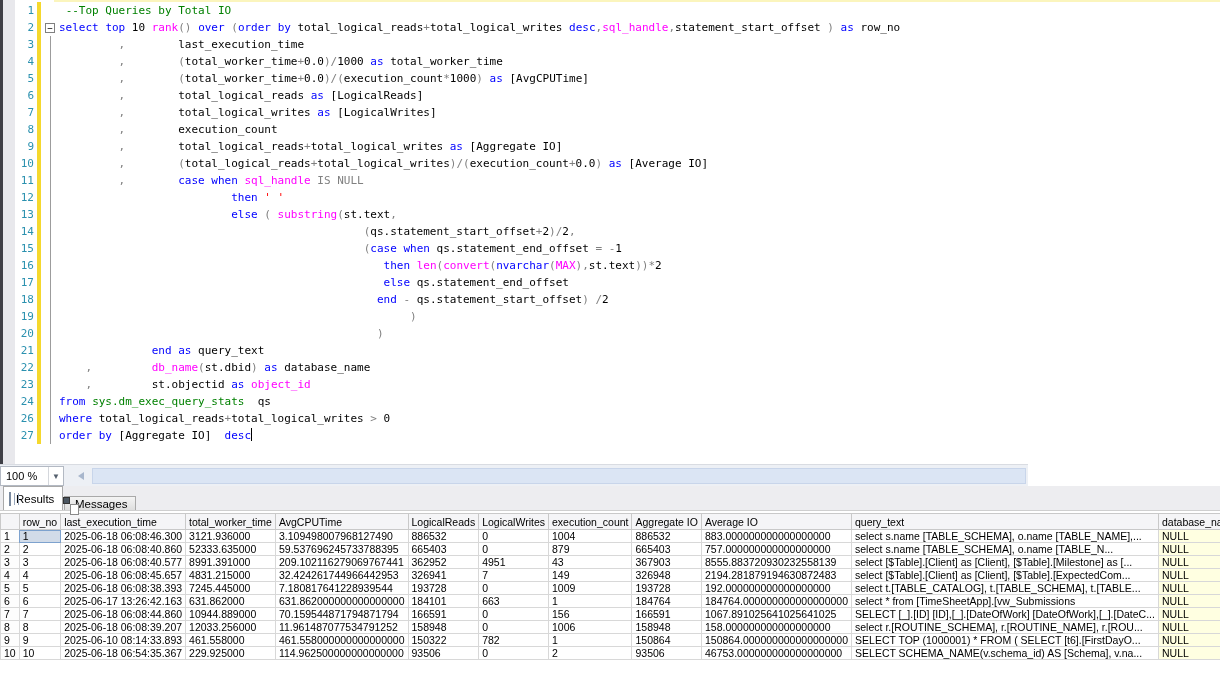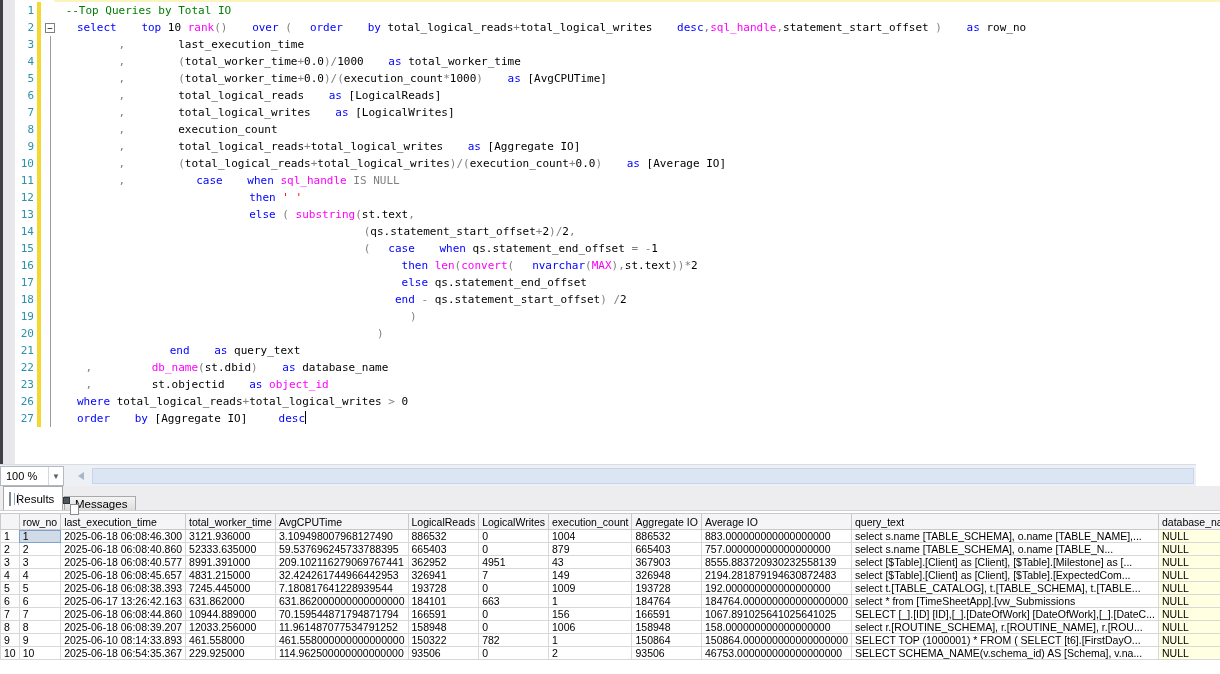--- a/index.html
+++ b/index.html
@@ -16,27 +16,27 @@
             font-family:"DejaVu Sans Mono", monospace; font-size:11px; }
   .ln { width:22px; text-align:right; padding-right:3px; color:#2b91af; flex:0 0 auto;
         font-size:11px; }
   .chbar { width:4px; background:#f5d82d; flex:0 0 auto; }
   .fold { width:18px; flex:0 0 auto; position:relative; }
   .fold .vline { position:absolute; left:9px; top:0; width:1px; height:17px; background:#9c9c9c; }
   .foldbox { position:absolute; left:4px; top:4px; width:10px; height:10px; border:1px solid #808080;
              background:#fff; font-size:9px; line-height:8px; text-align:center; color:#000;
              cursor:pointer; }
   .code { flex:1; }
-  .tk-k { color:#0000ff;margin-left:18px; } .tk-c { color:#008000; } .tk-g { color:#008000; }
+  .tk-k { color:#0000ff; } .tk-c { color:#008000; } .tk-g { color:#008000; }
   .tk-f { color:#ff00ff; } .tk-s { color:#ff0000; } .tk-o { color:#808080; }
   .tk-i { color:#000; }
   .caret { display:inline-block; width:1px; height:13px; background:#000; vertical-align:-2px; }
 
   
-  .scrollrow { position:relative; width:1196px; height:22px; background:#edf0f5;
+  .scrollrow { position:relative; width:1028px; height:22px; background:#edf0f5;
                border-top:1px solid #d9dce2; }
   .zoombox { position:absolute; left:0; top:1px; width:64px; height:20px; background:#fff;
              border:1px solid #b3b9c3; font-size:11px; color:#000; display:flex; align-items:center;
              cursor:pointer; }
   .zoombox .zl { flex:1; padding-left:5px; }
   .zoombox .za { width:15px; height:100%; border-left:1px solid #d4d7dc; display:flex;
                  align-items:center; justify-content:center; color:#55606e; font-size:8px; }
   .scroll-arrow { position:absolute; left:78px; top:7px; width:0; height:0;
                   border-top:4px solid transparent; border-bottom:4px solid transparent;
                   border-right:6px solid #a8b6cc; cursor:pointer; }
@@ -98,20 +98,21 @@
       <div class="ed-row"><div class="ln">14</div><div class="chbar"></div><div class="fold"><div class="vline"></div></div><div class="code"><span class="tk-i">                                              </span><span class="tk-o">(</span><span class="tk-i">qs.statement_start_offset</span><span class="tk-o">+</span><span class="tk-i">2</span><span class="tk-o">)/</span><span class="tk-i">2</span><span class="tk-o">,</span></div></div>
       <div class="ed-row"><div class="ln">15</div><div class="chbar"></div><div class="fold"><div class="vline"></div></div><div class="code"><span class="tk-i">                                              </span><span class="tk-o">(</span><span class="tk-k">case</span><span class="tk-i"> </span><span class="tk-k">when</span><span class="tk-i"> qs.statement_end_offset </span><span class="tk-o">=</span><span class="tk-i"> </span><span class="tk-o">-</span><span class="tk-i">1</span></div></div>
       <div class="ed-row"><div class="ln">16</div><div class="chbar"></div><div class="fold"><div class="vline"></div></div><div class="code"><span class="tk-i">                                                 </span><span class="tk-k">then</span><span class="tk-i"> </span><span class="tk-f">len</span><span class="tk-o">(</span><span class="tk-f">convert</span><span class="tk-o">(</span><span class="tk-k">nvarchar</span><span class="tk-o">(</span><span class="tk-f">MAX</span><span class="tk-o">),</span><span class="tk-i">st.text</span><span class="tk-o">))*</span><span class="tk-i">2</span></div></div>
       <div class="ed-row"><div class="ln">17</div><div class="chbar"></div><div class="fold"><div class="vline"></div></div><div class="code"><span class="tk-i">                                                 </span><span class="tk-k">else</span><span class="tk-i"> qs.statement_end_offset</span></div></div>
       <div class="ed-row"><div class="ln">18</div><div class="chbar"></div><div class="fold"><div class="vline"></div></div><div class="code"><span class="tk-i">                                                </span><span class="tk-k">end</span><span class="tk-i"> </span><span class="tk-o">-</span><span class="tk-i"> qs.statement_start_offset</span><span class="tk-o">)</span><span class="tk-i"> </span><span class="tk-o">/</span><span class="tk-i">2</span></div></div>
       <div class="ed-row"><div class="ln">19</div><div class="chbar"></div><div class="fold"><div class="vline"></div></div><div class="code"><span class="tk-i">                                                     </span><span class="tk-o">)</span></div></div>
       <div class="ed-row"><div class="ln">20</div><div class="chbar"></div><div class="fold"><div class="vline"></div></div><div class="code"><span class="tk-i">                                                </span><span class="tk-o">)</span></div></div>
       <div class="ed-row"><div class="ln">21</div><div class="chbar"></div><div class="fold"><div class="vline"></div></div><div class="code"><span class="tk-i">              </span><span class="tk-k">end</span><span class="tk-i"> </span><span class="tk-k">as</span><span class="tk-i"> query_text</span></div></div>
       <div class="ed-row"><div class="ln">22</div><div class="chbar"></div><div class="fold"><div class="vline"></div></div><div class="code"><span class="tk-i">    </span><span class="tk-o">,</span><span class="tk-i">         </span><span class="tk-f">db_name</span><span class="tk-o">(</span><span class="tk-i">st.dbid</span><span class="tk-o">)</span><span class="tk-i"> </span><span class="tk-k">as</span><span class="tk-i"> database_name</span></div></div>
       <div class="ed-row"><div class="ln">23</div><div class="chbar"></div><div class="fold"><div class="vline"></div></div><div class="code"><span class="tk-i">    </span><span class="tk-o">,</span><span class="tk-i">         st.objectid </span><span class="tk-k">as</span><span class="tk-i"> </span><span class="tk-f">object_id</span></div></div>
+      <div class="ed-row"><div class="ln">24</div><div class="chbar"></div><div class="fold"><div class="vline"></div></div><div class="code"><span class="tk-k">from</span><span class="tk-i"> </span><span class="tk-g">sys.dm_exec_query_stats</span><span class="tk-i">  qs</span></div></div>
       <div class="ed-row"><div class="ln">26</div><div class="chbar"></div><div class="fold"><div class="vline"></div></div><div class="code"><span class="tk-k">where</span><span class="tk-i"> total_logical_reads</span><span class="tk-o">+</span><span class="tk-i">total_logical_writes </span><span class="tk-o">&gt;</span><span class="tk-i"> 0</span></div></div>
       <div class="ed-row"><div class="ln">27</div><div class="chbar"></div><div class="fold"><div class="vline"></div></div><div class="code"><span class="tk-k">order</span><span class="tk-i"> </span><span class="tk-k">by</span><span class="tk-i"> [Aggregate IO]  </span><span class="tk-k">desc</span><span class="caret"></span></div></div>
     </div>
 </div>
 
 <div class="scrollrow">
   <div class="zoombox">
     <span class="zl">100 %</span>
     <span class="za">▼</span>
   </div>

